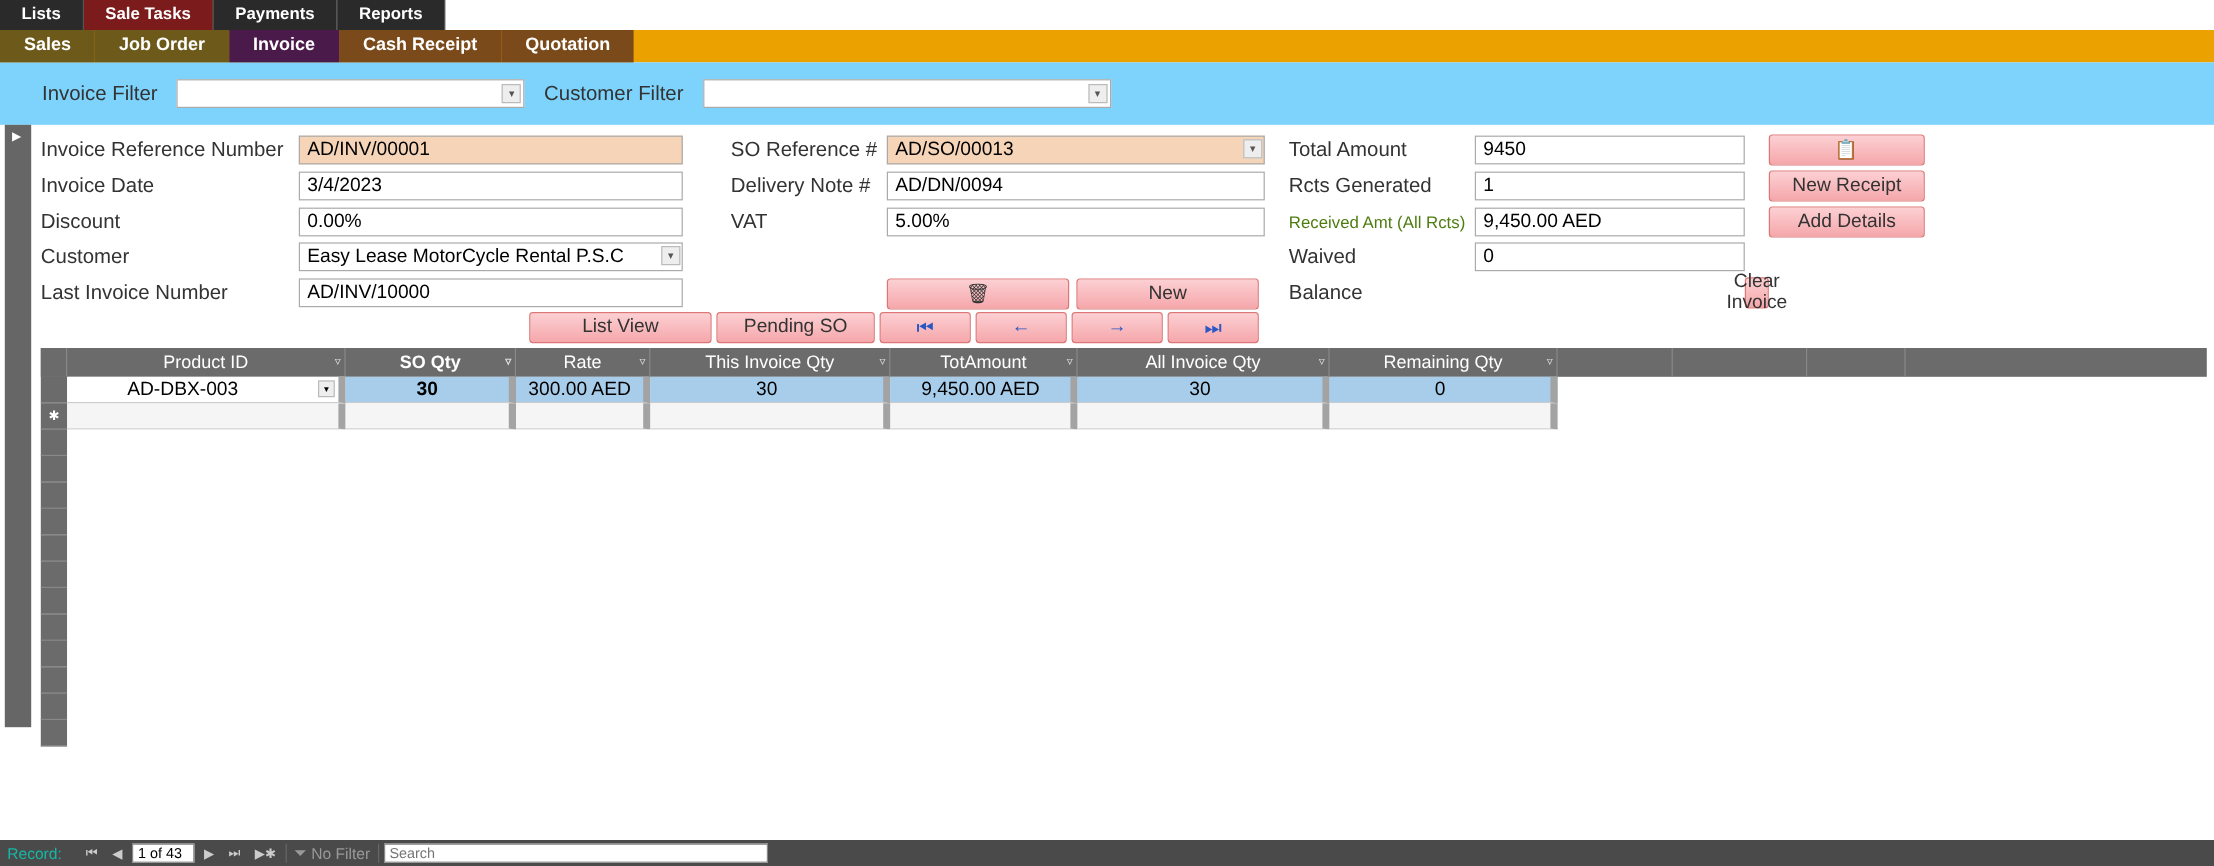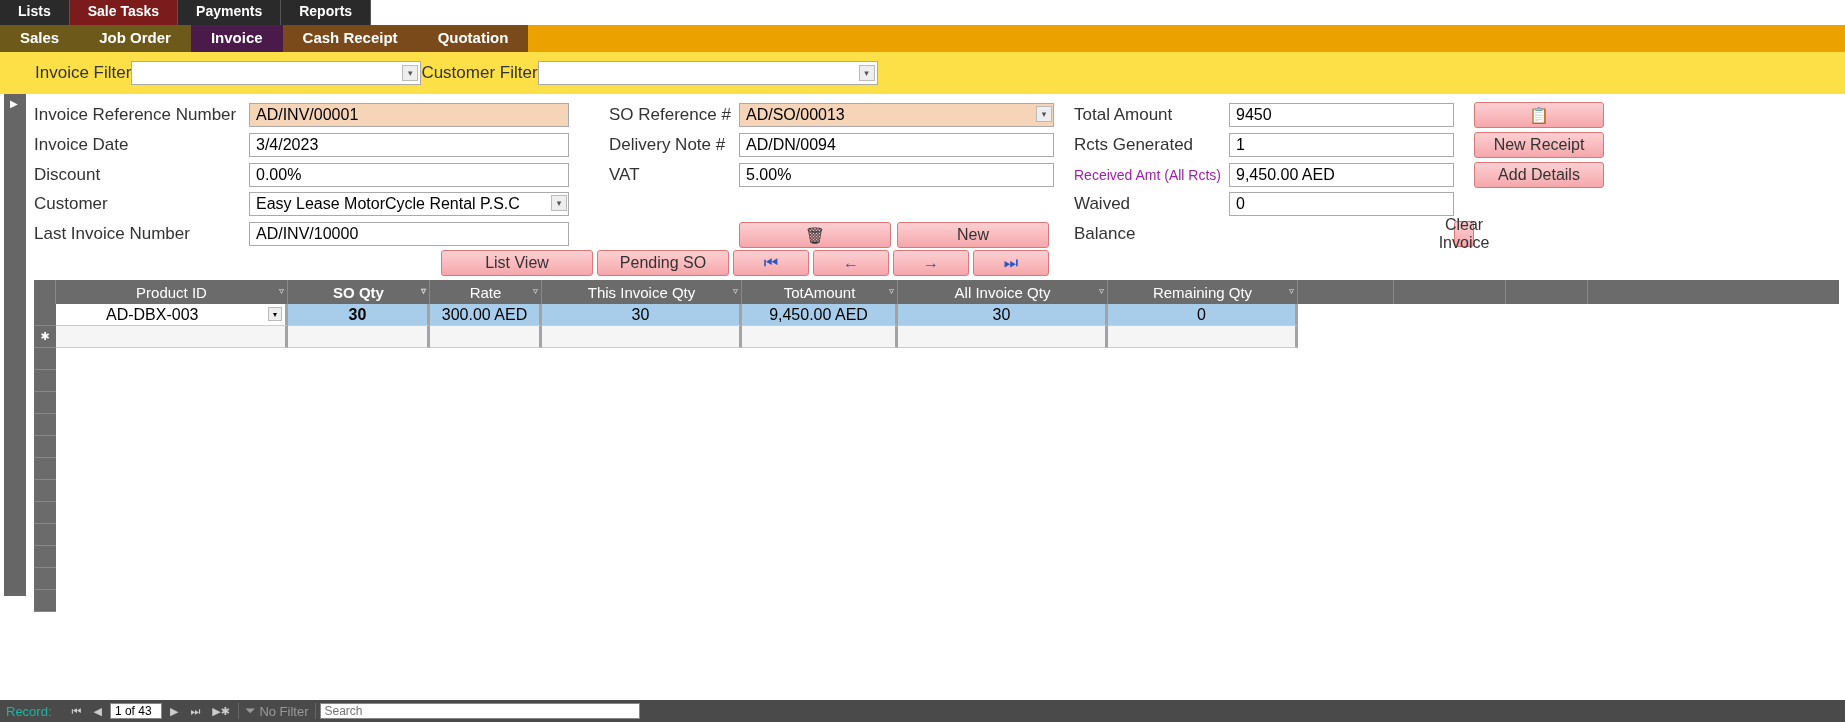--- a/index.html
+++ b/index.html
@@ -12,54 +12,54 @@
 .top-tab.maroon { background: #7c1b1b; }
 
 
 .sub-tabs { display: flex; height: 27px; background: #eba200; }
 .sub-tab { padding: 4px 20px; color: #fff; font-weight: bold; font-size: 15px; cursor: pointer; }
 .sub-tab.olive { background: #6d5a1a; }
 .sub-tab.purple { background: #4a1a4a; }
 .sub-tab.brown { background: #7a4a1a; }
 
 
-.filter-bar { background: #fde047; padding: 6px 12px 6px 35px; display: flex; align-items: center; gap: 0; height: 42px; }
+.filter-bar { background: #7dd3fc; padding: 6px 12px 6px 35px; display: flex; align-items: center; gap: 16px; height: 52px; }
 .filter-label { font-size: 17px; color: #333; }
 .filter-combo { height: 24px; border: 1px solid #aaa; background: #fff; position: relative; }
 .filter-combo .caret { position: absolute; right: 2px; top: 3px; width: 16px; height: 16px; background: #eee; border: 1px solid #bbb; display: flex; align-items: center; justify-content: center; font-size: 9px; color: #555; }
 
 
 .main-area { padding: 8px 6px 0 34px; position: relative; }
 .side-collapse { position: absolute; left: 4px; top: 0; width: 22px; height: 502px; background: #666666; }
 .side-collapse::before { content: "▶"; color: #fff; font-size: 10px; position: absolute; top: 4px; left: 6px; }
 
 .form-grid { display: grid; grid-template-columns: 215px 320px 40px 130px 315px 20px 155px 225px 20px 130px; gap: 4px 0; align-items: center; }
 .lbl { font-size: 17px; color: #333; white-space: nowrap; }
-.lbl-sm { font-size: 14px; color: #a21caf; white-space: nowrap; }
+.lbl-sm { font-size: 14px; color: #4d7c0f; white-space: nowrap; }
 .inp { height: 24px; border: 1px solid #aaa; padding: 1px 6px; font-size: 16px; background: #fff; }
 .inp.peach { background: #f5d4b8; }
 .combo { position: relative; }
 .combo .caret { position: absolute; right: 2px; top: 3px; width: 16px; height: 16px; background: #eee; border: 1px solid #bbb; display: flex; align-items: center; justify-content: center; font-size: 9px; color: #555; cursor: pointer; }
 
 .btn-pink { height: 26px; background: linear-gradient(#fcd0d3, #f5a7ab); border: 1px solid #d77; border-radius: 3px; font-size: 16px; color: #333; cursor: pointer; padding: 0 8px; display: flex; align-items: center; justify-content: center; }
 
 .btn-row1 { display: flex; gap: 6px; align-items: center; margin-top: 2px; }
 .btn-row2 { display: flex; gap: 4px; align-items: center; margin-top: 2px; margin-left: 407px;}
 .nav-btn { width: 76px; }
 
 
 .grid-wrap { margin-top: 4px; }
 .grid-header { display: flex; background: #6b6b6b; height: 24px; }
 .grid-header .rh { width: 22px; background: #6b6b6b; border-right: 1px solid #888; }
 .gh { color: #fff; font-size: 15px; display: flex; align-items: center; justify-content: center; border-right: 1px solid #888; position: relative; }
 .gh .filter-ico { position: absolute; right: 3px; top: 5px; font-size: 10px; color: #ddd; }
 
 .grid-row { display: flex; height: 22px; }
 .grid-row .rh { width: 22px; background: #6b6b6b; border-bottom: 1px solid #888; display:flex; align-items:center; justify-content:center; color:#fff; font-size:11px;}
-.gc { border-right: 3px solid #a3a3a3; border-bottom: 1px solid #ccc; display: flex; align-items: center; justify-content: center; font-size: 16px; }
+.gc { border-right: 6px solid #a3a3a3; border-bottom: 1px solid #ccc; display: flex; align-items: center; justify-content: center; font-size: 16px; }
 .grid-row.sel .gc { background: #a8cdea; }
 .gc.combo-cell { justify-content: flex-start; padding-left: 50px; position: relative; background:#fff !important;}
 .gc.combo-cell .cc-caret { position: absolute; right: 3px; top: 3px; width: 14px; height: 14px; background: #eee; border: 1px solid #bbb; font-size: 8px; display:flex; align-items:center; justify-content:center;}
 
 .grid-row.empty .gc { background: #f5f5f5; }
 .grid-row.blank .gc { background: #fff; }
 
 
 .status-bar { position: absolute; bottom: 0; left: 0; right: 0; height: 22px; background: #4a4a4a; display: flex; align-items: center; padding: 0 6px; gap: 4px; }
 .status-bar .lbl-rec { color: #14b8a6; font-size: 13px; margin-right: 12px; }

